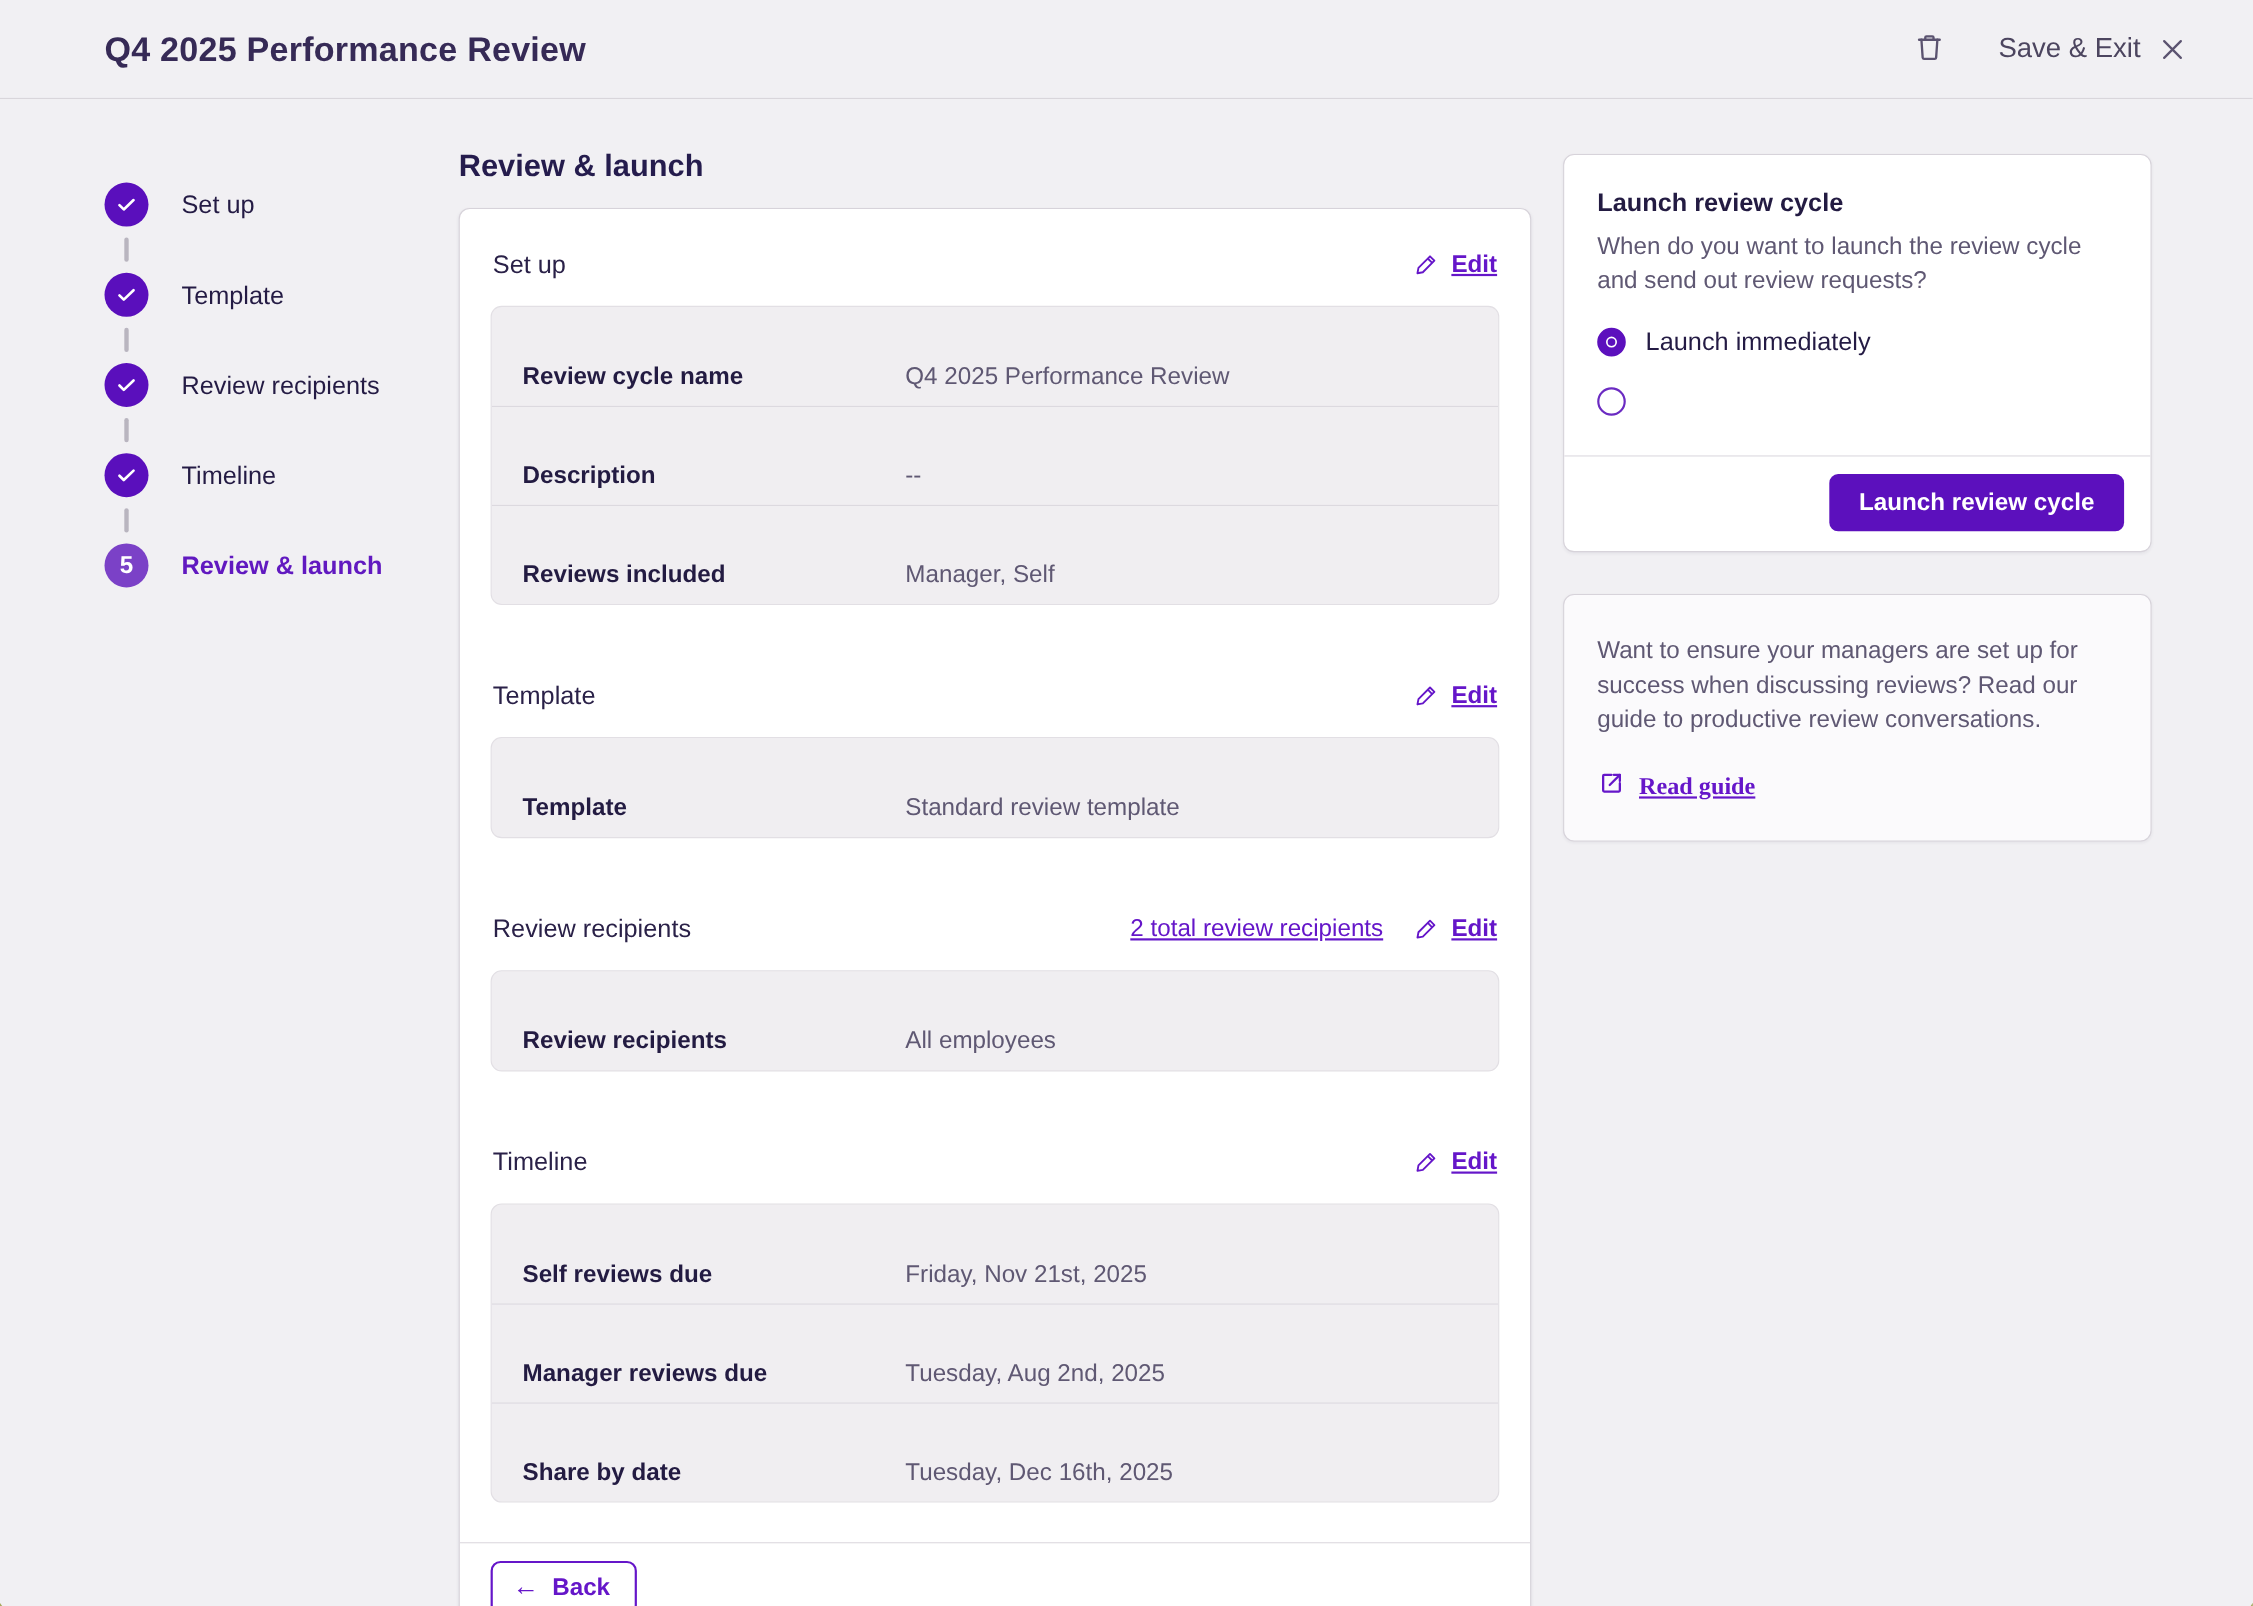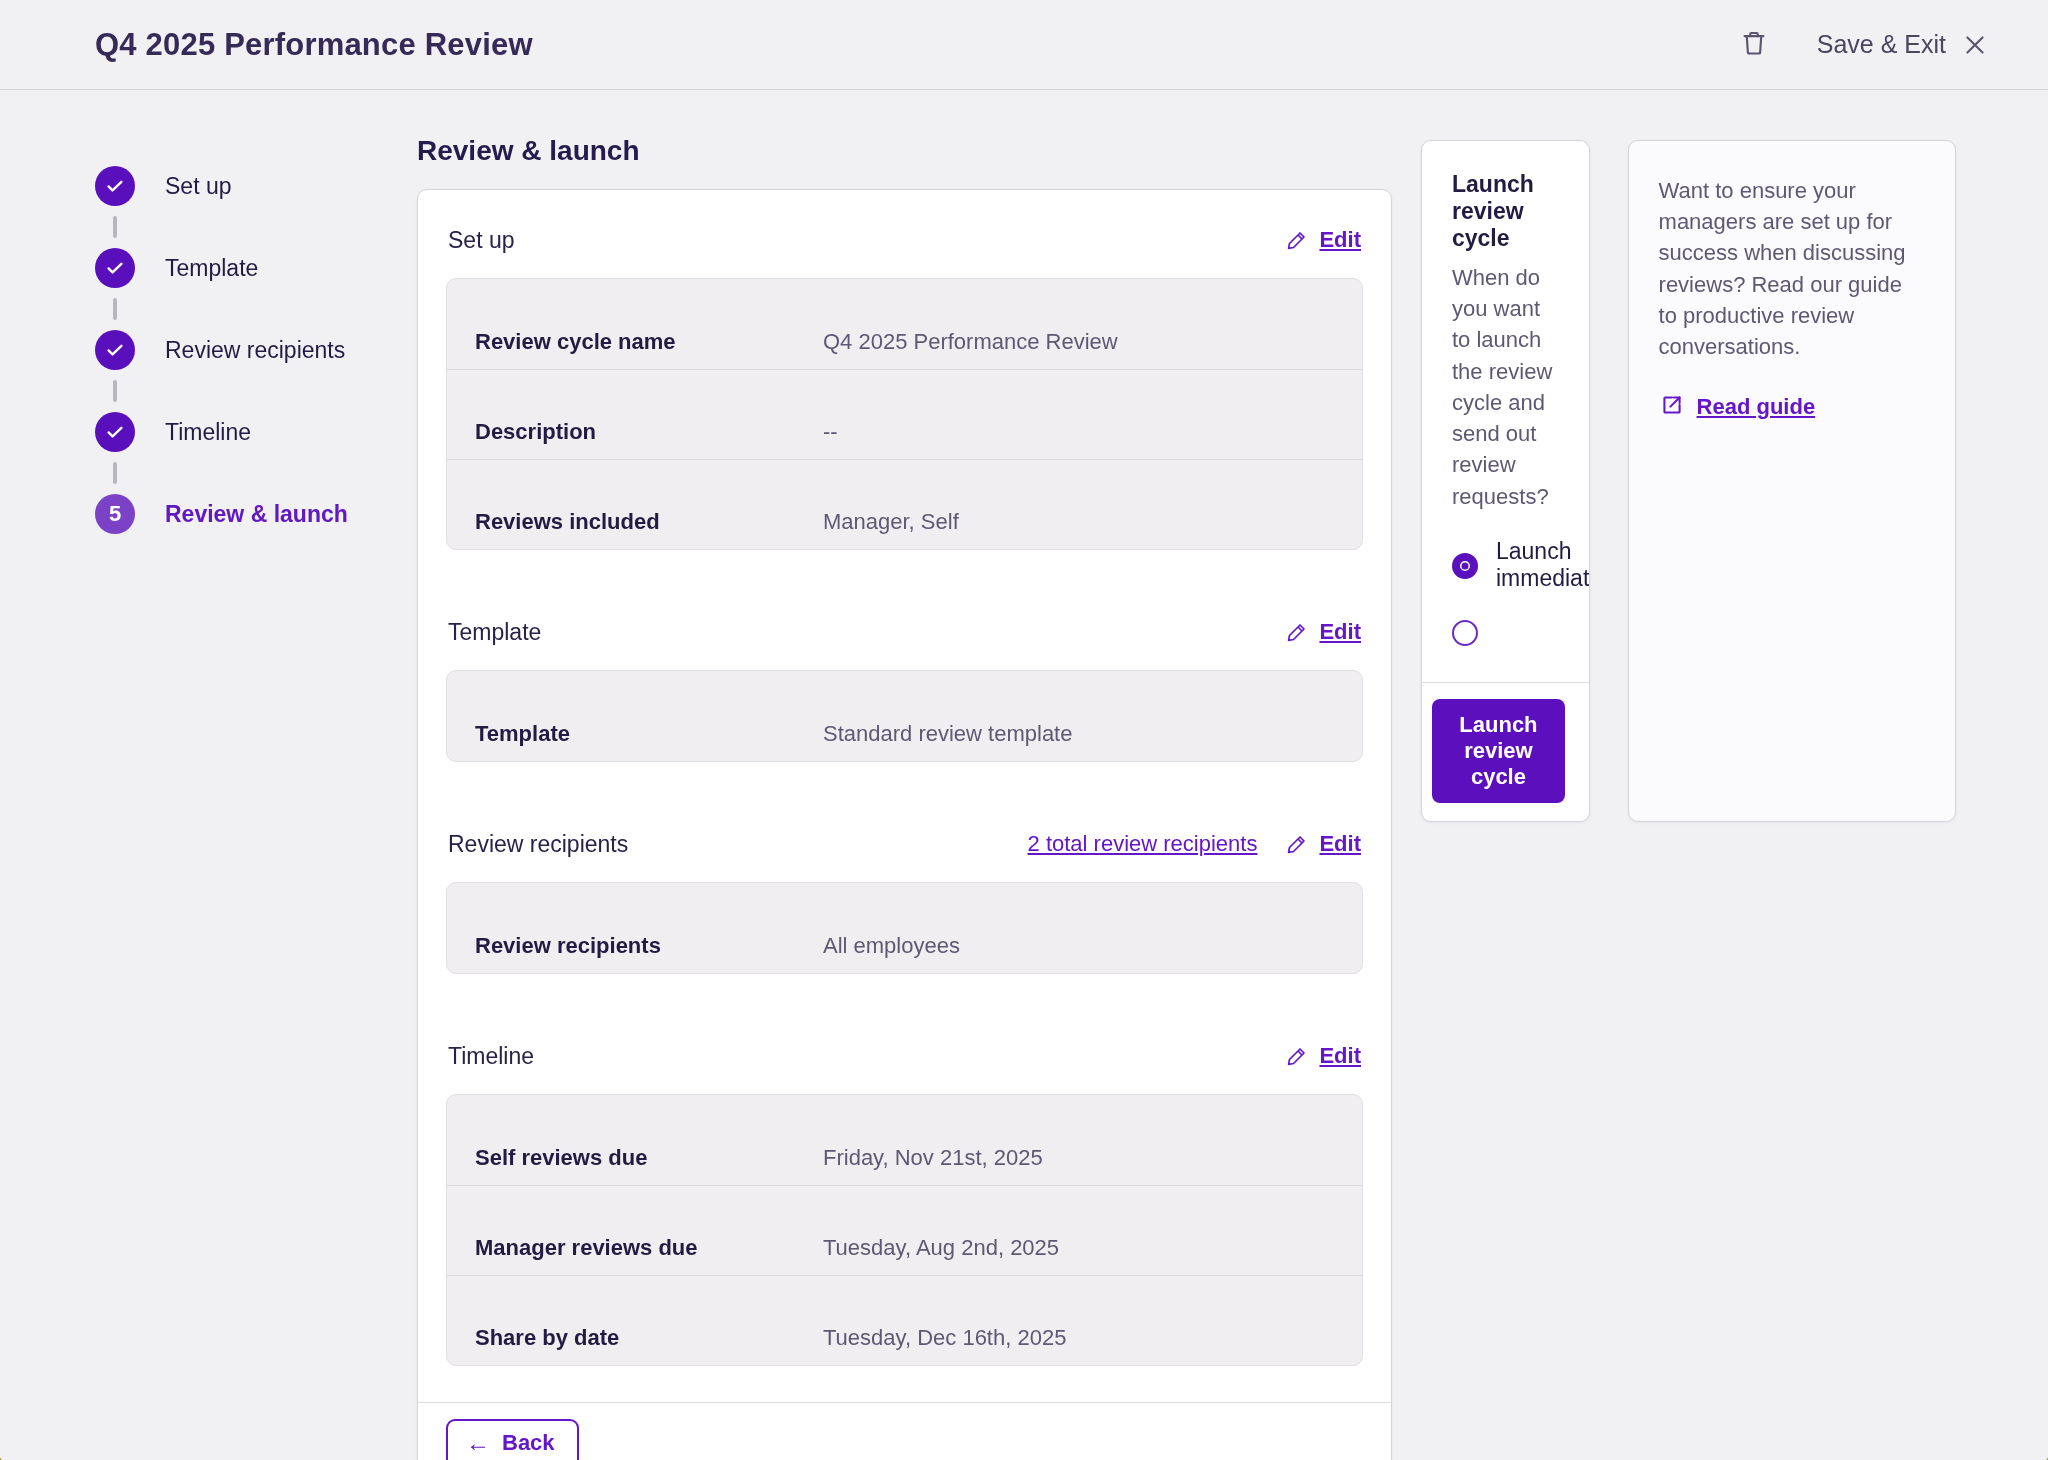--- a/index.html
+++ b/index.html
@@ -87,21 +87,21 @@
   .card-footer { border-top: 1px solid #dcd9df; padding: 16px 28px 18px 28px; }
   .back-btn {
     display: inline-flex; align-items: center; gap: 12px;
     background: #fff; border: 2px solid #6516c9; border-radius: 9px;
     color: #6516c9; font-family: inherit; font-size: 22px; font-weight: 700;
     padding: 9px 22px 10px 18px; cursor: pointer;
   }
   .back-arrow { font-size: 24px; line-height: 1; }
 
   
-  .right-col { flex: 1; padding-top: 50px; margin-left: 29px; display: flex; flex-direction: row; gap: 38px; }
+  .right-col { flex: 1; padding-top: 50px; margin-left: 29px; display: flex; flex-direction: column; gap: 38px; }
   .launch-card { overflow: hidden; }
   .launch-body { padding: 30px 30px 36px 30px; }
   .launch-title { font-size: 23px; font-weight: 700; color: #231b42; margin-bottom: 10px; }
   .launch-question { font-size: 22px; color: #5f5873; line-height: 1.42; margin-bottom: 26px; }
 
   .radio-option { display: flex; align-items: center; gap: 18px; margin-top: 26px; cursor: pointer; }
   .radio-option:first-of-type { margin-top: 0; }
   .radio { width: 26px; height: 26px; border-radius: 50%; flex: 0 0 26px; position: relative; margin-top: 2px; }
   .radio.selected { border: 8px solid #5c10bd; background: #fff; }
   .radio.selected::after {
@@ -115,21 +115,21 @@
   .launch-footer { border-top: 1px solid #dcd9df; padding: 16px 24px 18px 24px; display: flex; justify-content: flex-end; }
   .primary-btn {
     background: #5c10bd; color: #fff; border: none; border-radius: 8px;
     font-family: inherit; font-size: 22px; font-weight: 700;
     padding: 13px 27px; cursor: pointer;
   }
 
   .guide-card { padding: 34px 30px 34px 30px; background: #fbfafc; }
   .guide-text { font-size: 22px; color: #5f5873; line-height: 1.42; }
   .guide-link-row { margin-top: 30px; display: inline-flex; align-items: center; gap: 12px; cursor: pointer; color: #6516c9; }
-  .guide-link-text { font-size: 22px; font-weight: 700; text-decoration: underline; }
+  .guide-link-text { font-size: 22px; font-weight: 700; text-decoration: underline; font-family: Liberation Serif, serif; }
 
   
   .plant { position: absolute; bottom: -8px; width: 26px; height: 26px; }
   .plant-left { left: -6px; }
   .plant-right { right: -6px; }
 </style>
 </head>
 <body>
 
 <div class="app">

